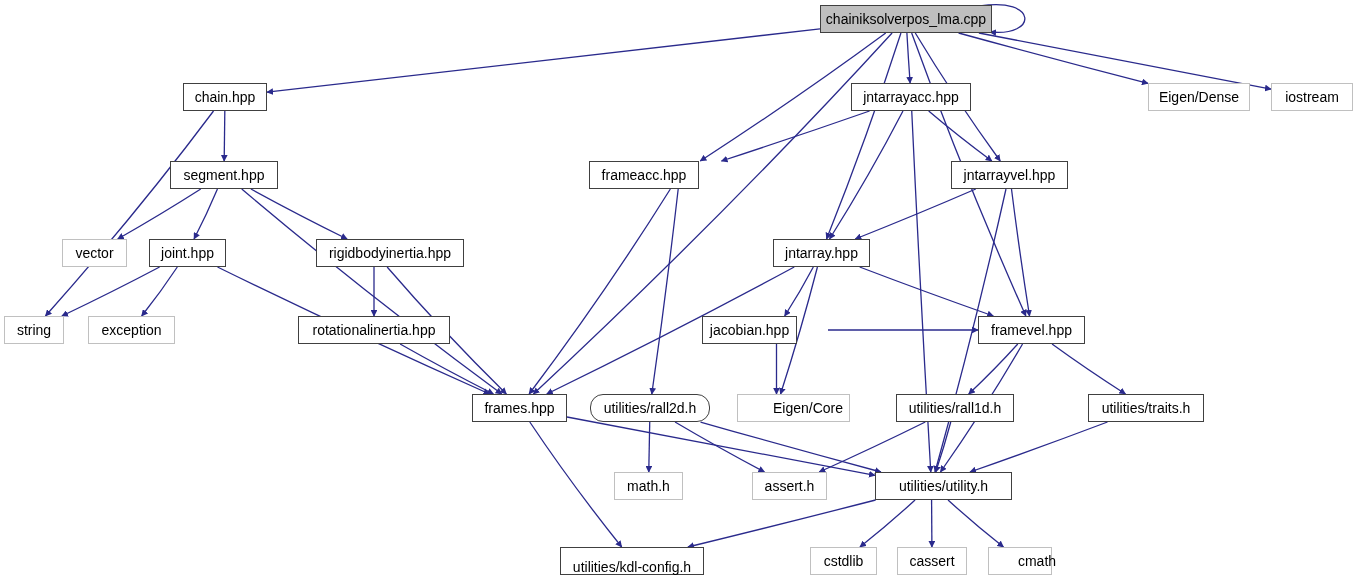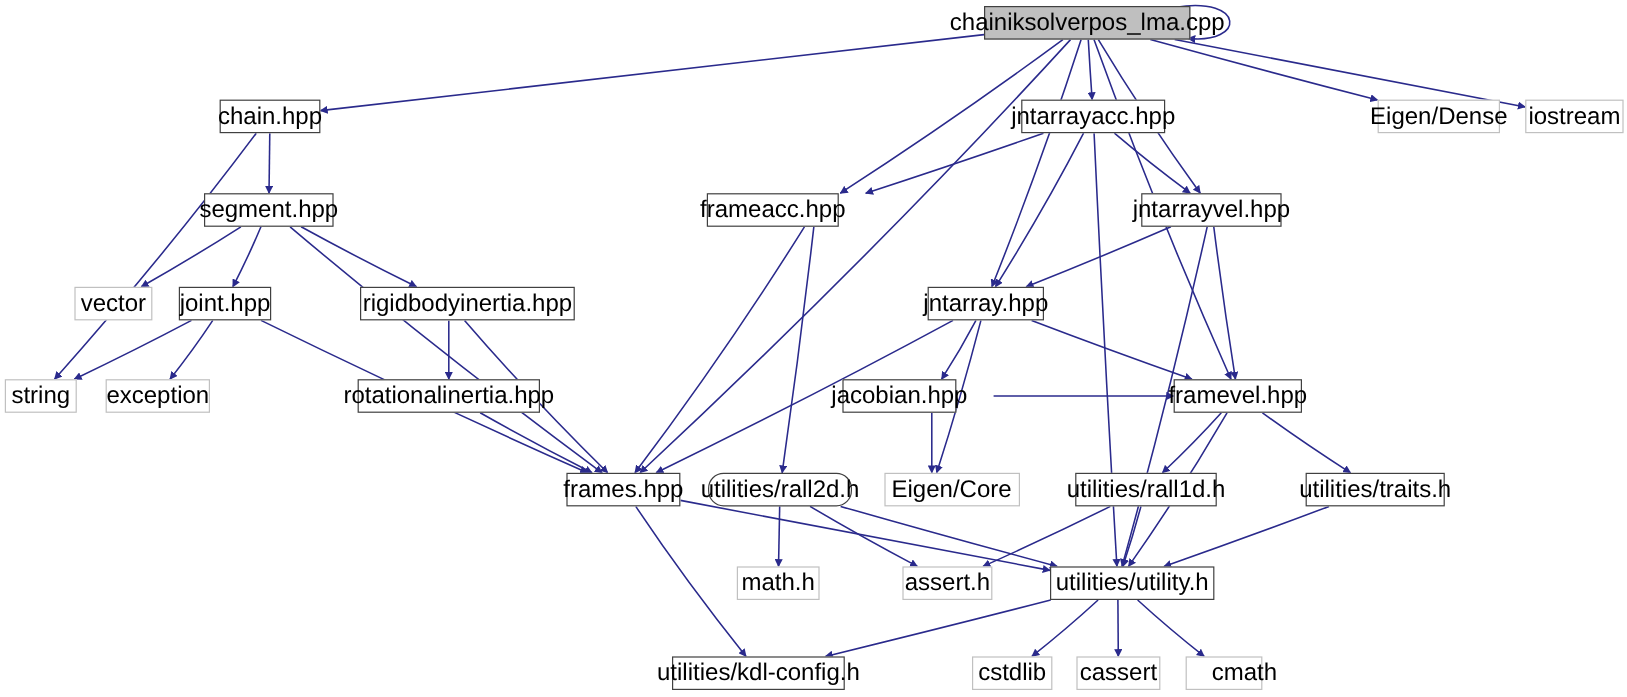--- a/index.html
+++ b/index.html
@@ -27,21 +27,21 @@
   }
   .node {
     position: absolute;
     box-sizing: border-box;
     display: flex;
     align-items: center;
     justify-content: center;
     height: 28px;
     background: #ffffff;
     border: 1px solid #c0c0c0;
-    font-size: 20px;
+    font-size: 14px;
     color: #000000;
     white-space: nowrap;
     line-height: 1;
   }
   .node.project {
     border: 1.6px solid #404040;
   }
   .node.root {
     background: #bfbfbf;
     border: 1.6px solid #404040;
@@ -139,21 +139,21 @@
       </div>
       <div class="node project" style="left: 951px; top: 161px; width: 117px;">
         <span class="node-label">jntarrayvel.hpp</span>
       </div>
       <div class="node system" style="left: 62px; top: 239px; width: 65px;">
         <span class="node-label">vector</span>
       </div>
       <div class="node project" style="left: 149px; top: 239px; width: 77px;">
         <span class="node-label">joint.hpp</span>
       </div>
-      <div class="node project" style="left: 300px; top: 239px; width: 179px;">
+      <div class="node project" style="left: 316px; top: 239px; width: 148px;">
         <span class="node-label">rigidbodyinertia.hpp</span>
       </div>
       <div class="node project" style="left: 773px; top: 239px; width: 97px;">
         <span class="node-label">jntarray.hpp</span>
       </div>
       <div class="node system" style="left: 4px; top: 316px; width: 60px;">
         <span class="node-label">string</span>
       </div>
       <div class="node system" style="left: 88px; top: 316px; width: 87px;">
         <span class="node-label">exception</span>
@@ -184,21 +184,21 @@
       </div>
       <div class="node system" style="left: 614px; top: 472px; width: 69px;">
         <span class="node-label">math.h</span>
       </div>
       <div class="node system" style="left: 752px; top: 472px; width: 75px;">
         <span class="node-label">assert.h</span>
       </div>
       <div class="node project" style="left: 875px; top: 472px; width: 137px;">
         <span class="node-label">utilities/utility.h</span>
       </div>
-      <div class="node project" style="left: 560px; top: 547px; width: 144px;">
+      <div class="node project" style="left: 560px; top: 547px; width: 144px; align-items: flex-end;">
         <span class="node-label">utilities/kdl-config.h</span>
       </div>
       <div class="node system" style="left: 810px; top: 547px; width: 67px;">
         <span class="node-label">cstdlib</span>
       </div>
       <div class="node system" style="left: 897px; top: 547px; width: 70px;">
         <span class="node-label">cassert</span>
       </div>
       <div class="node system" style="left: 988px; top: 547px; width: 64px; padding-left: 34px;">
         <span class="node-label">cmath</span>

